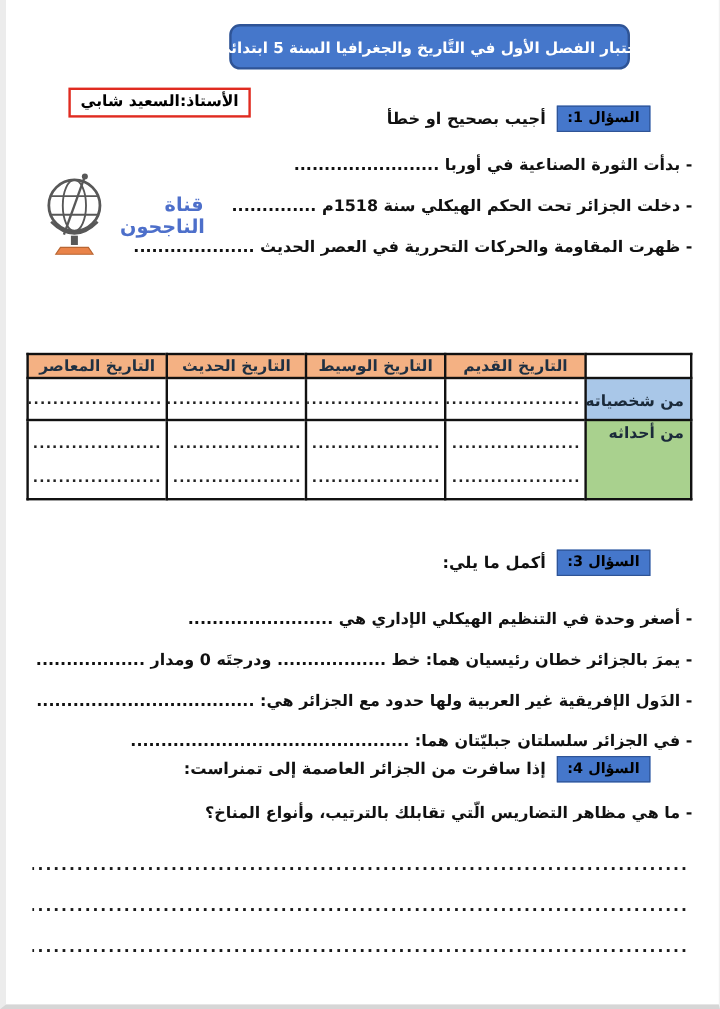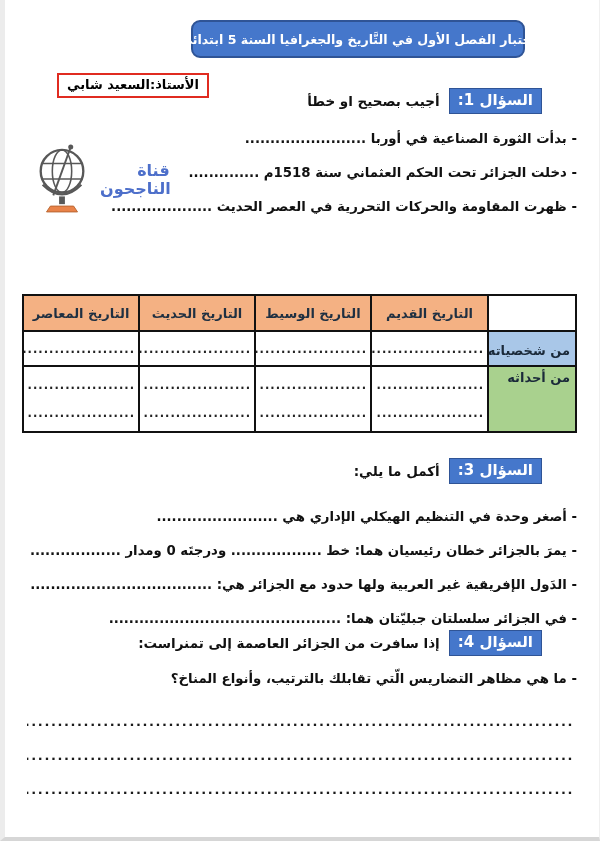--- a/index.html
+++ b/index.html
@@ -32,37 +32,37 @@
     position:absolute;top:142px;left:26px;display:flex;align-items:center;gap:7px;
     opacity:.92;direction:ltr;
   }
   .logo-text{display:flex;flex-direction:column;align-items:center;line-height:1.12;}
   .logo-text .l1{color:#3E63C6;font-weight:bold;font-size:16px;margin-left:36px;}
   .logo-text .l2{color:#3E63C6;font-weight:bold;font-size:16px;}
   
   .q-line{position:absolute;right:57px;left:20px;height:27px;white-space:nowrap;}
   .q-label{
     display:inline-block;background:#4577CB;border:1.5px solid #2F5496;
-    color:#ffffff;font-weight:bold;font-size:15px;padding:2px 8px 4px;vertical-align:middle;text-align:right;
+    color:#000000;font-weight:bold;font-size:12px;padding:2px 8px 4px;vertical-align:middle;text-align:right;
   }
   .q-prompt{font-weight:bold;font-size:13.5px;color:#111;margin-right:9px;vertical-align:middle;margin-top:40px;}
   .items{position:absolute;right:22px;left:14px;text-align:right;}
   .item-line{
     height:34px;line-height:34px;font-weight:bold;font-size:13.3px;
     white-space:nowrap;overflow:hidden;letter-spacing:.2px;
   }
   
   table.eras{
     position:absolute;top:294px;right:22px;width:553px;border-collapse:collapse;
     table-layout:fixed;
   }
   table.eras th,table.eras td{border:2px solid #111;box-sizing:border-box;}
   table.eras thead th{
     background:#F4B183;color:#1F3042;font-weight:bold;font-size:13px;
-    height:36px;text-align:center;padding:0 2px;white-space:nowrap;
+    height:20px;text-align:center;padding:0 2px;white-space:nowrap;
   }
   table.eras thead th.corner{background:#ffffff;}
   th.row-label{
     font-weight:bold;font-size:13px;color:#1b2a3a;text-align:right;
     padding:3px 5px 0 2px;white-space:nowrap;
   }
   th.row-blue{background:#A9C7E8;vertical-align:middle;}
   th.row-green{background:#A9D18E;vertical-align:top;}
   td.dots-cell{
     height:35px;text-align:center;vertical-align:middle;
@@ -107,21 +107,21 @@
       <span class="l1">قناة</span>
       <span class="l2">الناجحون</span>
     </span>
   </div>
 
   <div class="q-line" style="top:88px;">
     <span class="q-label">السؤال 1:</span><span class="q-prompt">أجيب بصحيح او خطأ</span>
   </div>
   <div class="items" style="top:122px;">
     <div class="item-line">- بدأت الثورة الصناعية في أوربا ........................</div>
-    <div class="item-line">- دخلت الجزائر تحت الحكم العثماني سنة 1518م ..............</div>
+    <div class="item-line">- دخلت الجزائر تحت الحكم الهيكلي سنة 1518م ..............</div>
     <div class="item-line">- ظهرت المقاومة والحركات التحررية في العصر الحديث ....................</div>
   </div>
 
 
   <table class="eras">
     <colgroup>
       <col style="width:88px">
         <col style="width:117px">
         <col style="width:116px">
         <col style="width:116px">

